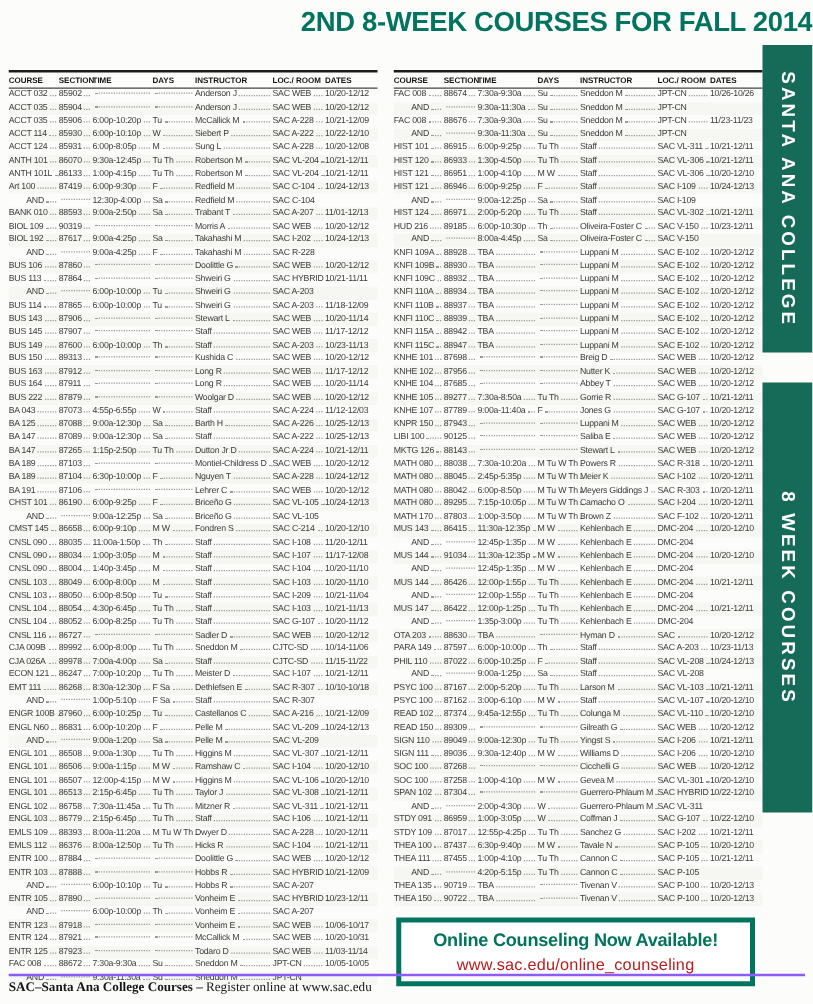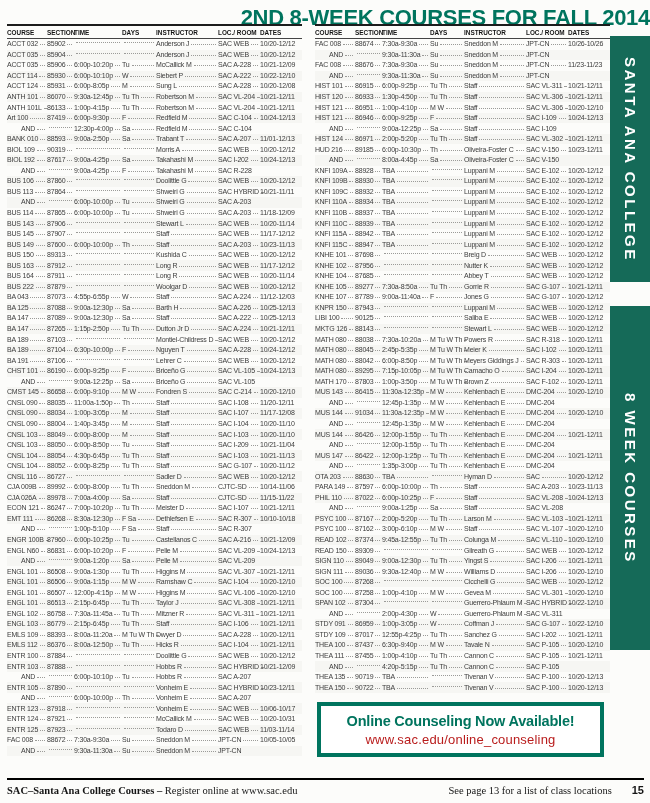--- a/index.html
+++ b/index.html
@@ -5,21 +5,21 @@
   html,body{margin:0;padding:0;}
   body{
     width:650px;height:803px;position:relative;overflow:hidden;
     background:#fcfcfa;font-family:"Liberation Sans",sans-serif;
   }
   .page-title{
     text-align:right;margin:0;padding-top:5px;
     font-size:22px;font-weight:700;letter-spacing:-0.3px;
     color:#00745e;
   }
-  .content{position:absolute;top:24px;left:7px;width:604px;display:flex;gap:13px;}
+  .content{position:absolute;top:56px;left:7px;width:604px;display:flex;gap:13px;}
   .col{width:295px;}
   .thead{
     display:flex;align-items:center;height:12px;
     border-top:2px solid #1c1c1c;border-bottom:1px solid #444;
     font-size:6.4px;font-weight:bold;color:#141414;
   }
   .trow{
     display:flex;align-items:center;height:10.55px;
     font-size:7px;letter-spacing:-0.2px;color:#3c3c3c;
     white-space:nowrap;
@@ -49,21 +49,21 @@
   #tab-8week{top:306px;height:344px;}
   .counsel-box{
     margin-top:9px;margin-left:2px;width:275px;
     border:4px solid #00745e;background:#fff;
     text-align:center;padding:7px 2px 6px 2px;
   }
   .counsel-title{font-size:14.5px;font-weight:800;color:#00745e;letter-spacing:-0.2px;}
   .counsel-url{font-size:13px;color:#b91c1c;margin-top:3px;letter-spacing:0.2px;}
   .footer{
     position:absolute;left:7px;right:6px;bottom:7px;
-    border-top:2px solid #000000;padding-top:4px;
+    border-top:2px solid #8b5cf6;padding-top:4px;
     display:flex;align-items:baseline;
     font-family:"Liberation Serif",serif;font-size:10.5px;color:#161616;
   }
   .footer .f-left b{font-size:10.5px;}
   .footer .f-right{margin-left:auto;display:flex;align-items:baseline;gap:20px;}
   .footer .f-page{font-family:"Liberation Sans",sans-serif;font-weight:bold;font-size:11px;}
 </style>
 </head>
 <body>
 
@@ -3727,17 +3727,13 @@
   <span>SANTA ANA COLLEGE</span>
 </div>
 <div class="sidebar-tab" id="tab-8week">
   <span>8 WEEK COURSES</span>
 </div>
 
 <div class="footer">
   <div class="f-left">
     <b>SAC–Santa Ana College Courses –</b><span> Register online at www.sac.edu</span>
   </div>
-  <div class="f-right">
-    <span>See page 13 for a list of class locations</span>
-    <span class="f-page">15</span>
-  </div>
 </div>
 
 </body></html>

